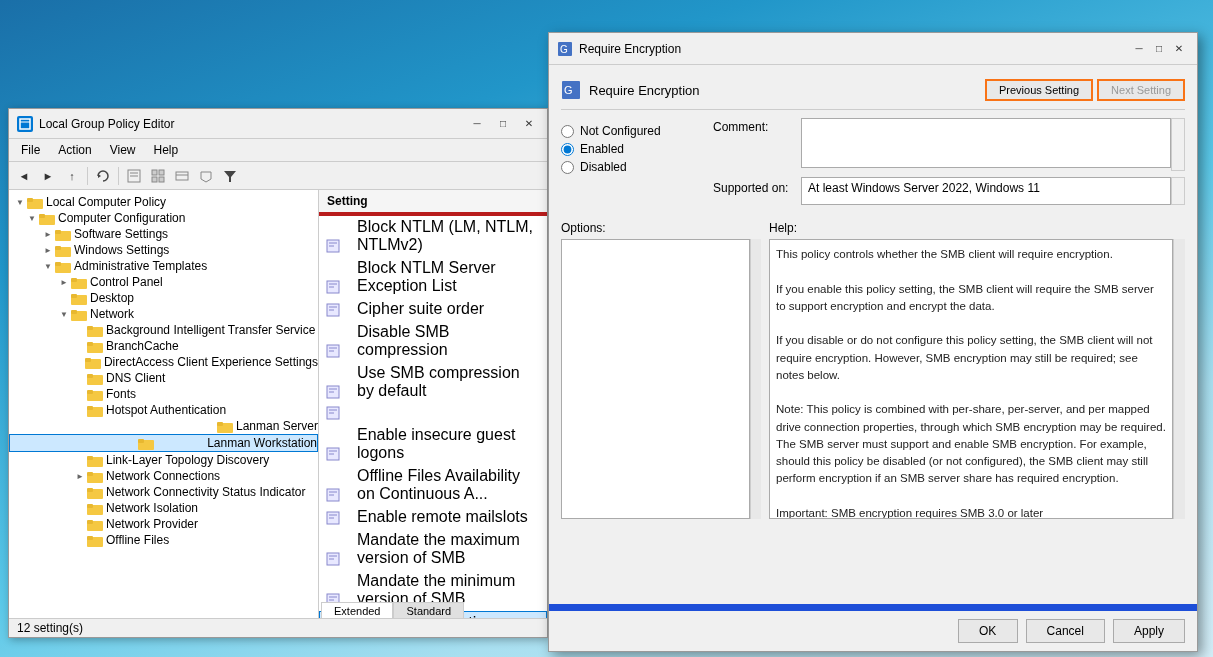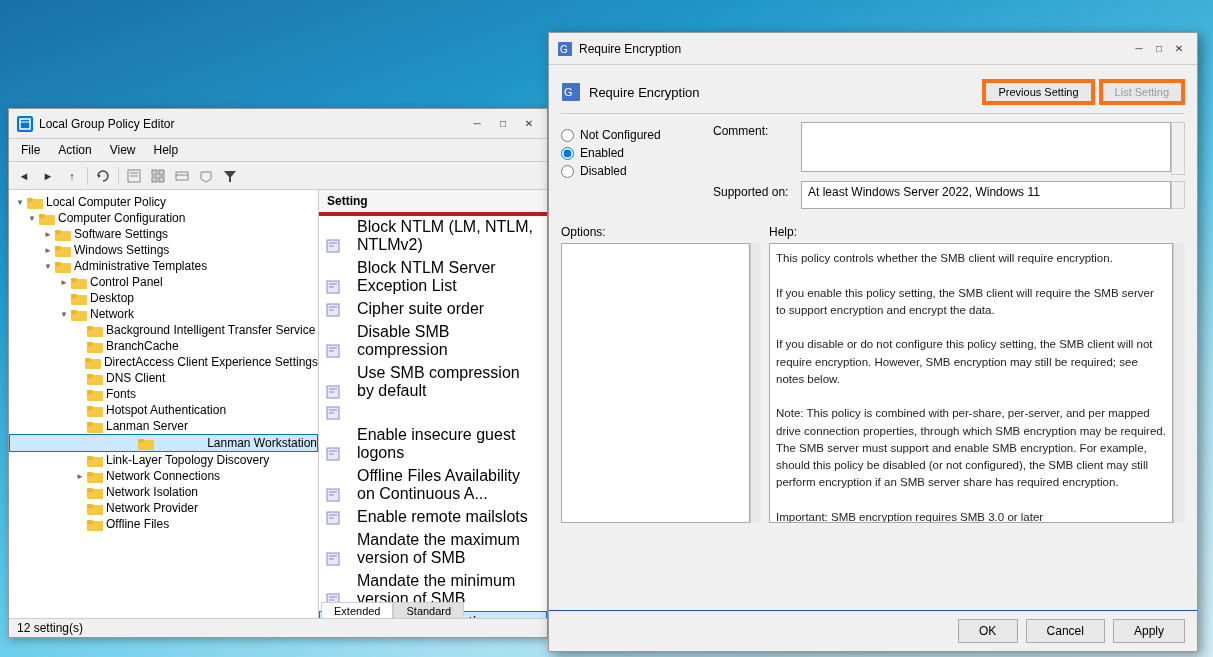--- a/index.html
+++ b/index.html
@@ -287,21 +287,21 @@
     }
 
     .dialog-nav-btns {
       display: flex;
       gap: 4px;
     }
 
     .nav-btn {
       padding: 3px 12px;
       background: #e8e8e8;
-      border: 4px solid #f97316;
+      border: 2px solid #f97316;
       cursor: pointer;
       font-size: 11px;
     }
     .nav-btn:disabled { color: #999; cursor: default; }
 
     .radio-group {
       display: flex;
       flex-direction: column;
       gap: 4px;
       padding: 6px 0;
@@ -406,21 +406,21 @@
     .dialog-bottom-row {
       display: flex;
       gap: 8px;
       margin-top: 4px;
       position: absolute;
       bottom: 0;
       left: 0;
       right: 0;
       padding: 8px 12px;
       background: #f0f0f0;
-      border-top: 1px solid #1d4ed8;
+      border-top: 7px solid #1d4ed8;
     }
 
     .dialog-action-btn {
       padding: 4px 20px;
       background: #e8e8e8;
       border: 1px solid #aaa;
       cursor: pointer;
       font-size: 12px;
       min-width: 60px;
     }
@@ -664,21 +664,21 @@
         <span style="width:14px;"></span>
         <span class="tree-folder-icon">
           <svg width="16" height="13" viewBox="0 0 16 13">
               <rect x="0" y="3" width="16" height="10" rx="1" fill="#f5c842"></rect>
               <rect x="0" y="2" width="6" height="4" rx="1" fill="#e8b830"></rect>
             </svg>
         </span>
         <span>Hotspot Authentication</span>
       </div>
 
-      <div class="tree-item" style="padding-left:64px;">
+      <div class="tree-item" style="padding-left:64px;justify-content:flex-end;">
         <span style="width:14px;"></span>
         <span class="tree-folder-icon">
           <svg width="16" height="13" viewBox="0 0 16 13">
               <rect x="0" y="3" width="16" height="10" rx="1" fill="#f5c842"></rect>
               <rect x="0" y="2" width="6" height="4" rx="1" fill="#e8b830"></rect>
             </svg>
         </span>
         <span>Lanman Server</span>
       </div>
 
@@ -708,20 +708,30 @@
         <span class="tree-expand">►</span>
         <span class="tree-folder-icon">
           <svg width="16" height="13" viewBox="0 0 16 13">
               <rect x="0" y="3" width="16" height="10" rx="1" fill="#f5c842"></rect>
               <rect x="0" y="2" width="6" height="4" rx="1" fill="#e8b830"></rect>
             </svg>
         </span>
         <span>Network Connections</span>
       </div>
 
+      <div class="tree-item" style="padding-left:64px;">
+        <span style="width:14px;"></span>
+        <span class="tree-folder-icon">
+          <svg width="16" height="13" viewBox="0 0 16 13">
+              <rect x="0" y="3" width="16" height="10" rx="1" fill="#f5c842"></rect>
+              <rect x="0" y="2" width="6" height="4" rx="1" fill="#e8b830"></rect>
+            </svg>
+        </span>
+        <span>Network Connectivity Status Indicator</span>
+      </div>
 
       <div class="tree-item" style="padding-left:64px;">
         <span style="width:14px;"></span>
         <span class="tree-folder-icon">
           <svg width="16" height="13" viewBox="0 0 16 13">
               <rect x="0" y="3" width="16" height="10" rx="1" fill="#f5c842"></rect>
               <rect x="0" y="2" width="6" height="4" rx="1" fill="#e8b830"></rect>
             </svg>
         </span>
         <span>Network Isolation</span>
@@ -907,21 +917,21 @@
     <div class="dialog-subtitle-bar">
       <span class="dialog-subtitle-icon">
         <svg width="20" height="20" viewBox="0 0 20 20">
           <rect x="1" y="1" width="18" height="18" rx="1" fill="#4472c4"></rect>
           <text x="3" y="14" font-size="11" fill="white" font-family="Arial">G</text>
         </svg>
       </span>
       <span class="dialog-subtitle">Require Encryption</span>
       <div class="dialog-nav-btns">
         <button class="nav-btn">Previous Setting</button>
-        <button class="nav-btn" disabled="" style="color:#999;">List Setting</button>
+        <button class="nav-btn" disabled="" style="color:#999;">Next Setting</button>
       </div>
     </div>
 
     <div style="display:flex; gap:12px; margin-bottom:8px;">
 
       <div class="radio-group" style="min-width:140px;">
         <label class="radio-option">
           <input type="radio" name="policy_state" style="">
           <span>Not Configured</span>
         </label>

